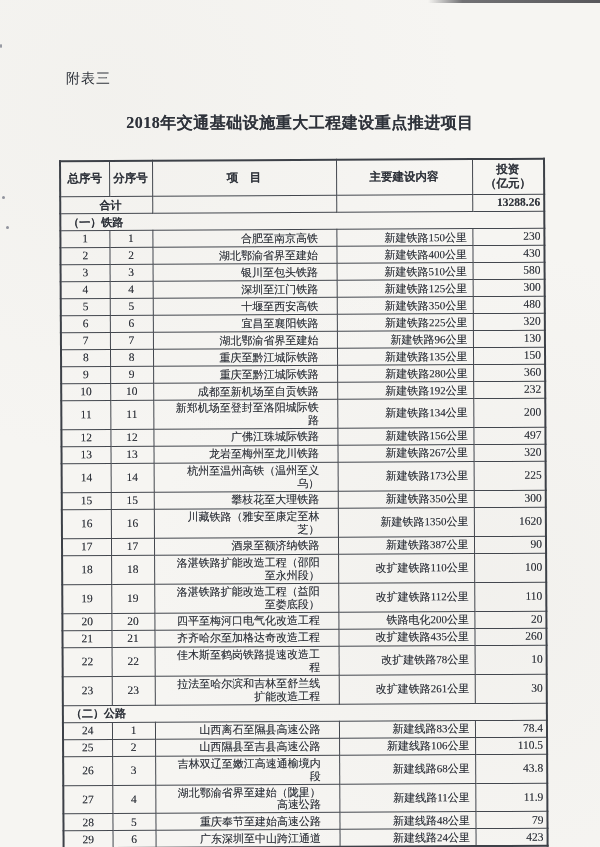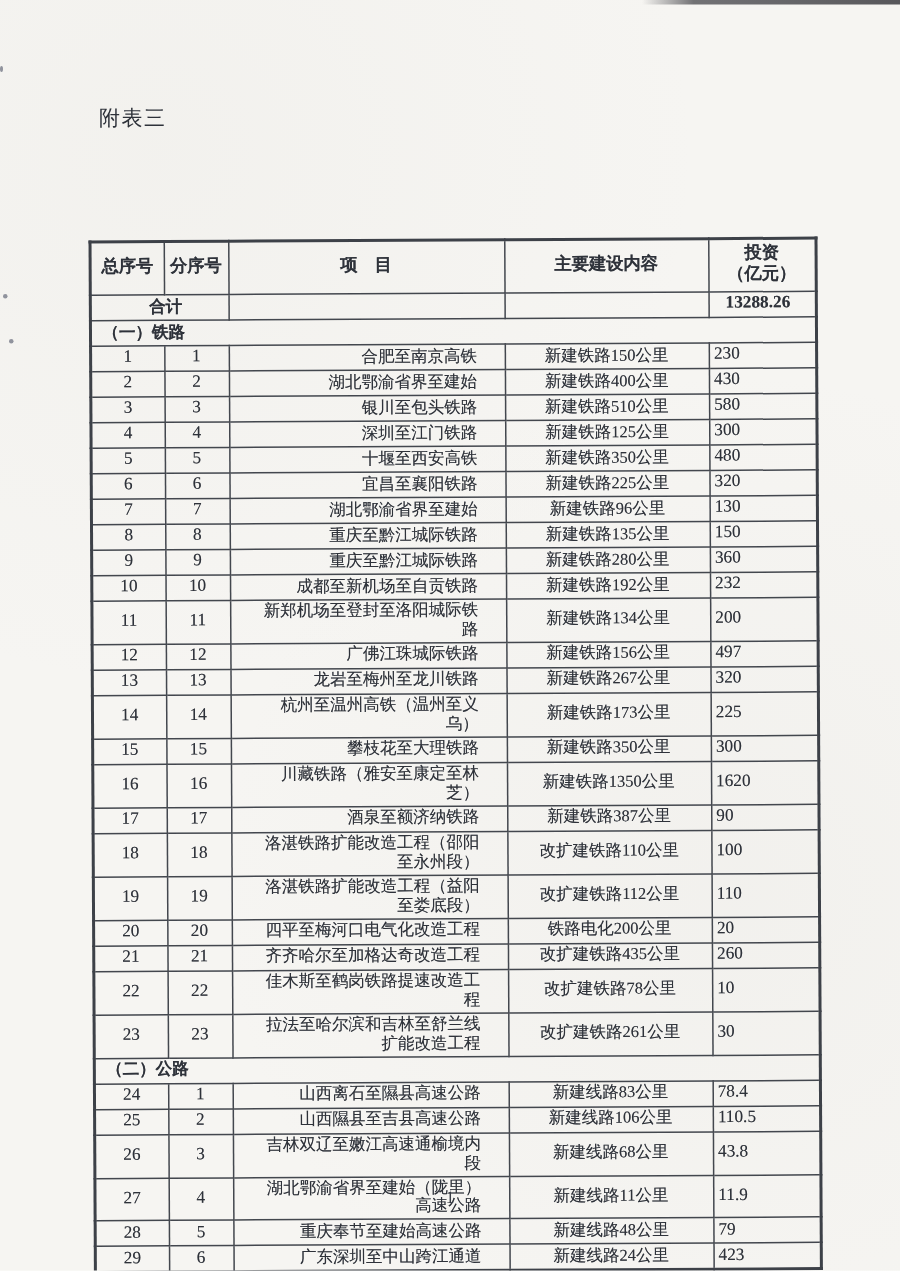--- a/index.html
+++ b/index.html
@@ -46,38 +46,39 @@
     text-shadow:0 0 0.4px rgba(46,50,58,0.5);
   }
   table{border:2px solid #3d4148;}
   tr.head th{height:32px;font-size:11.5px;font-weight:bold;text-align:center;padding:1px 2px;}
   tr.head th .sub{font-weight:bold;}
   tr.total-row td{height:14px;padding-left:11px;}
   .center{text-align:center;}
   .b{font-weight:bold;}
   td.num{text-align:center;font-size:11.5px;height:14px;}
   td.proj{text-align:right;padding:1px 18px;}
-  td.content{text-align:center;padding:1px 5px;}
-  td.invest{text-align:left;font-size:11.5px;}
+  td.content{text-align:right;padding:1px 5px;}
+  td.invest{text-align:right;font-size:11.5px;}
   tr.section-row td{height:14px;font-weight:bold;text-align:left;padding:1px 7px;}
   .page-number{
     position:absolute;left:0;top:793px;width:600px;
     text-align:center;font-size:11.5px;color:#3a3e46;
   }
 </style>
 </head>
 <body>
 
 <div class="sheet">
   <div class="edge-artifact"></div>
   <div class="speck s1"></div>
   <div class="speck s2"></div>
   <div class="speck s3"></div>
 
   <div class="appendix">附表三</div>
+  <h1 class="title">2018年交通基础设施重大工程建设重点推进项目</h1>
 
   <div class="table-wrap">
     <table>
       <colgroup>
         <col style="width:49px">
         <col style="width:43px">
         <col style="width:184px">
         <col style="width:136px">
         <col style="width:72px">
       </colgroup>

